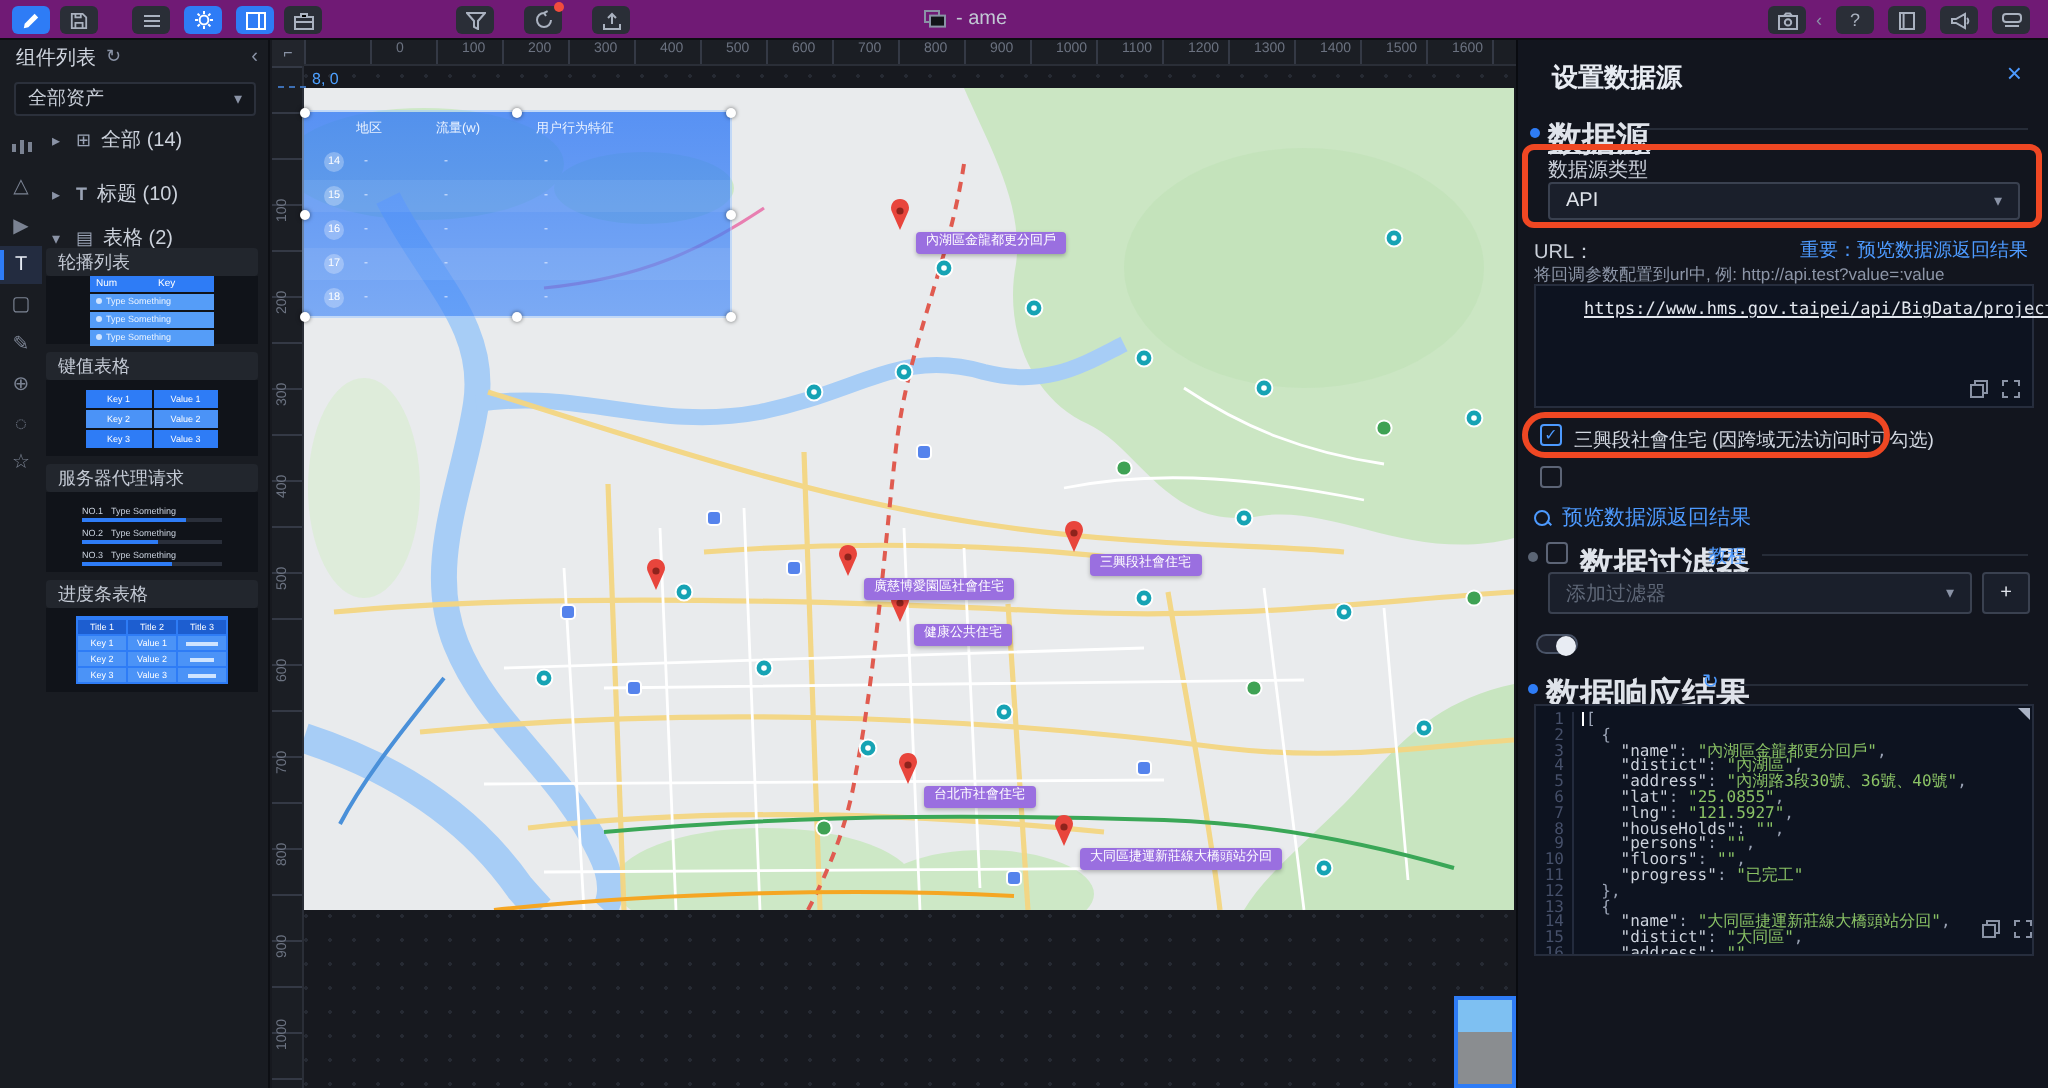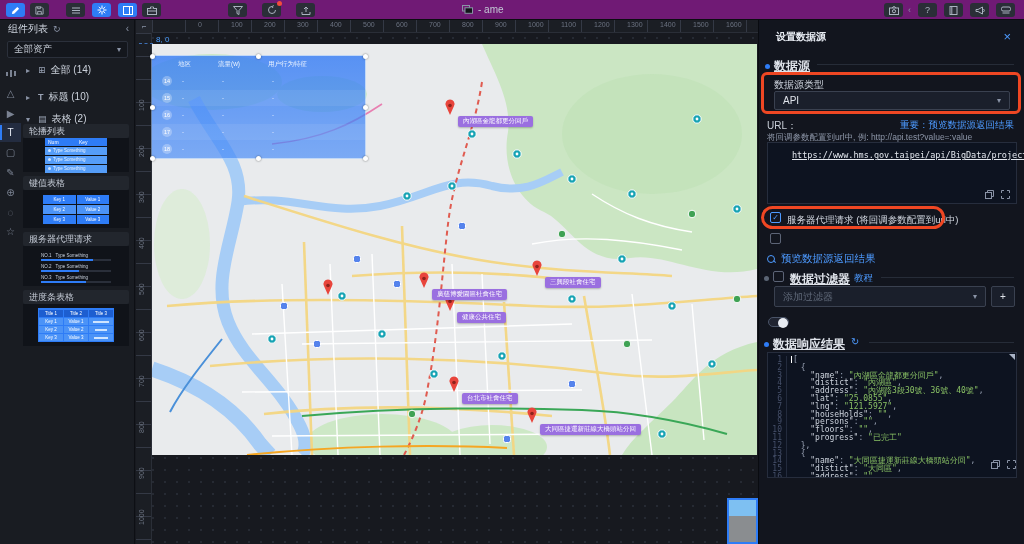--- a/index.html
+++ b/index.html
@@ -97,25 +97,25 @@
     display:flex;align-items:center;justify-content:center;font-size:5.5px;color:#fff;}
   .ov-dash{position:absolute;color:#dfe9ff;}
   .handle{position:absolute;width:5px;height:5px;border-radius:50%;background:#fff;box-shadow:0 0 2px rgba(0,0,0,.55);z-index:6;}
 
   #mini-preview{position:absolute;left:592px;top:478px;width:31px;height:46px;border:2px solid #2e7cf6;background:#8a8d90;z-index:2;}
   #mini-preview::before{content:"";position:absolute;left:0;top:0;right:0;height:16px;background:#7ec0f2;}
 
   
   #rpanel{position:absolute;left:758px;top:20px;width:266px;height:524px;background:#12151e;z-index:35;
     border-left:1px solid #090b10;color:#c9cfd9;}
-  #rp-title{position:absolute;left:17px;top:10px;font-size:10px;font-weight:700;color:#e8ecf3;}
+  #rp-title{position:absolute;left:17px;top:10px;font-size:13px;font-weight:700;color:#e8ecf3;}
   #rp-close{position:absolute;right:13px;top:9px;color:#4d9aff;font-size:13px;cursor:pointer;}
   .sec-dot{position:absolute;width:5px;height:5px;border-radius:50%;background:#2e7cf6;}
   .sec-dot.gray{background:#5b6575;}
-  .sec-label{position:absolute;font-size:12px;font-weight:700;color:#dfe3ea;text-decoration:underline;}
+  .sec-label{position:absolute;font-size:17px;font-weight:700;color:#dfe3ea;text-decoration:underline;}
   .sec-line{position:absolute;height:1px;background:#262c38;}
   .ann{position:absolute;border:3px solid #ef4723;border-radius:8px;z-index:5;pointer-events:none;}
   .fld-label{position:absolute;font-size:10px;color:#c9cfd9;}
   .select{position:absolute;background:#1a1f2b;border:1px solid #3a4150;border-radius:2px;color:#dfe3ea;
     font-size:10px;display:flex;align-items:center;padding:0 8px;justify-content:space-between;cursor:pointer;}
   .select .ph{color:#5f6878;}
   .caret{color:#8a93a6;font-size:8px;}
   .blue-link{color:#4d9aff;font-size:9.5px;cursor:pointer;}
   .hint{position:absolute;font-size:8.5px;color:#8d96a8;}
   .codebox{position:absolute;background:#0d1320;border:1px solid #262d3d;}
@@ -639,21 +639,21 @@
         <svg width="9" height="9" viewBox="0 0 9 9">
             <path d="M0.5 3 V0.5 H3 M6 0.5 H8.5 V3 M8.5 6 V8.5 H6 M3 8.5 H0.5 V6" fill="none" stroke="currentColor"></path>
           </svg>
       </div>
     </div>
 
     <div class="ann" style="left:2px;top:186px;width:184px;height:23px;border-radius:12px"></div>
     <div class="chk on" style="left:11px;top:192px">
         <span>✓</span>
       </div>
-    <span class="chk-label" style="left:28px;top:194px">服务器代理请求 (将回调参数配置到url中)</span>
+    <span class="chk-label" style="left:28px;top:194px">三興段社會住宅 (因跨域无法访问时可勾选)</span>
 
     <div class="chk" style="left:11px;top:213px"></div>
 
     <div class="abs" style="left:8px;top:232px;display:flex;gap:5px;align-items:center">
       <span class="mag"></span>
       <span class="blue-link" style="font-size:10.5px">预览数据源返回结果</span>
     </div>
 
     <span class="sec-dot gray" style="left:5px;top:256px"></span>
     <div class="chk" style="left:14px;top:251px"></div>

